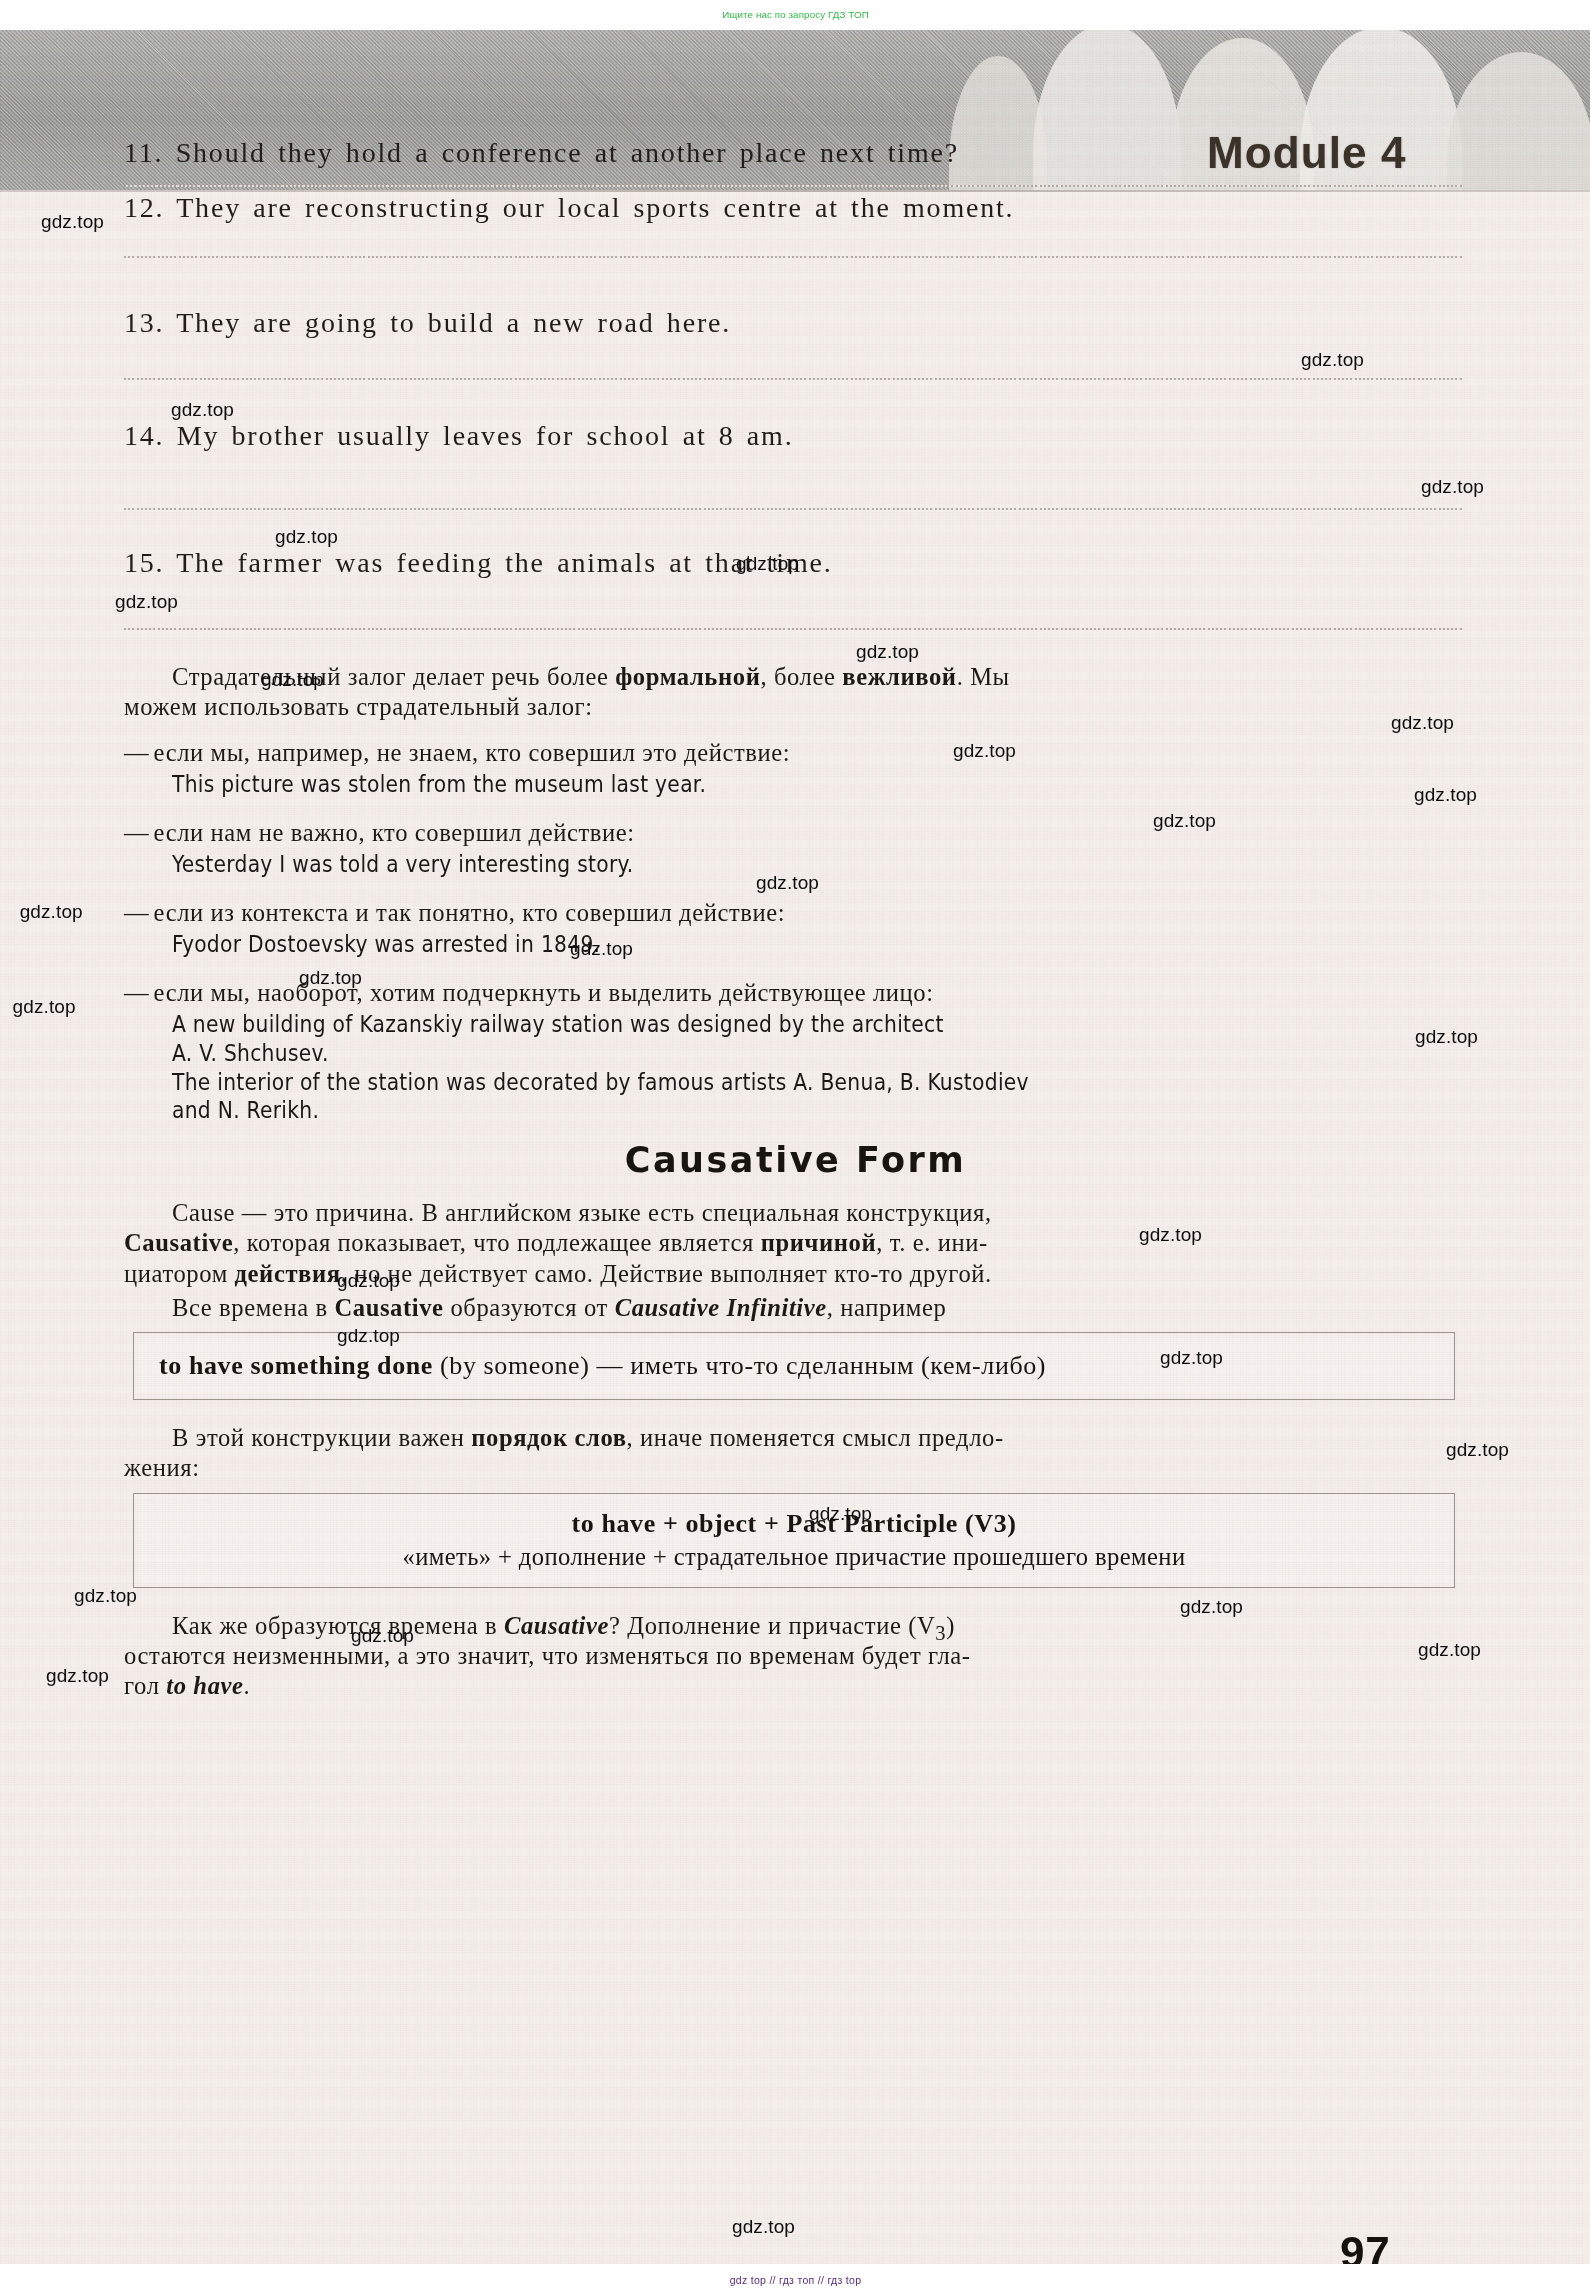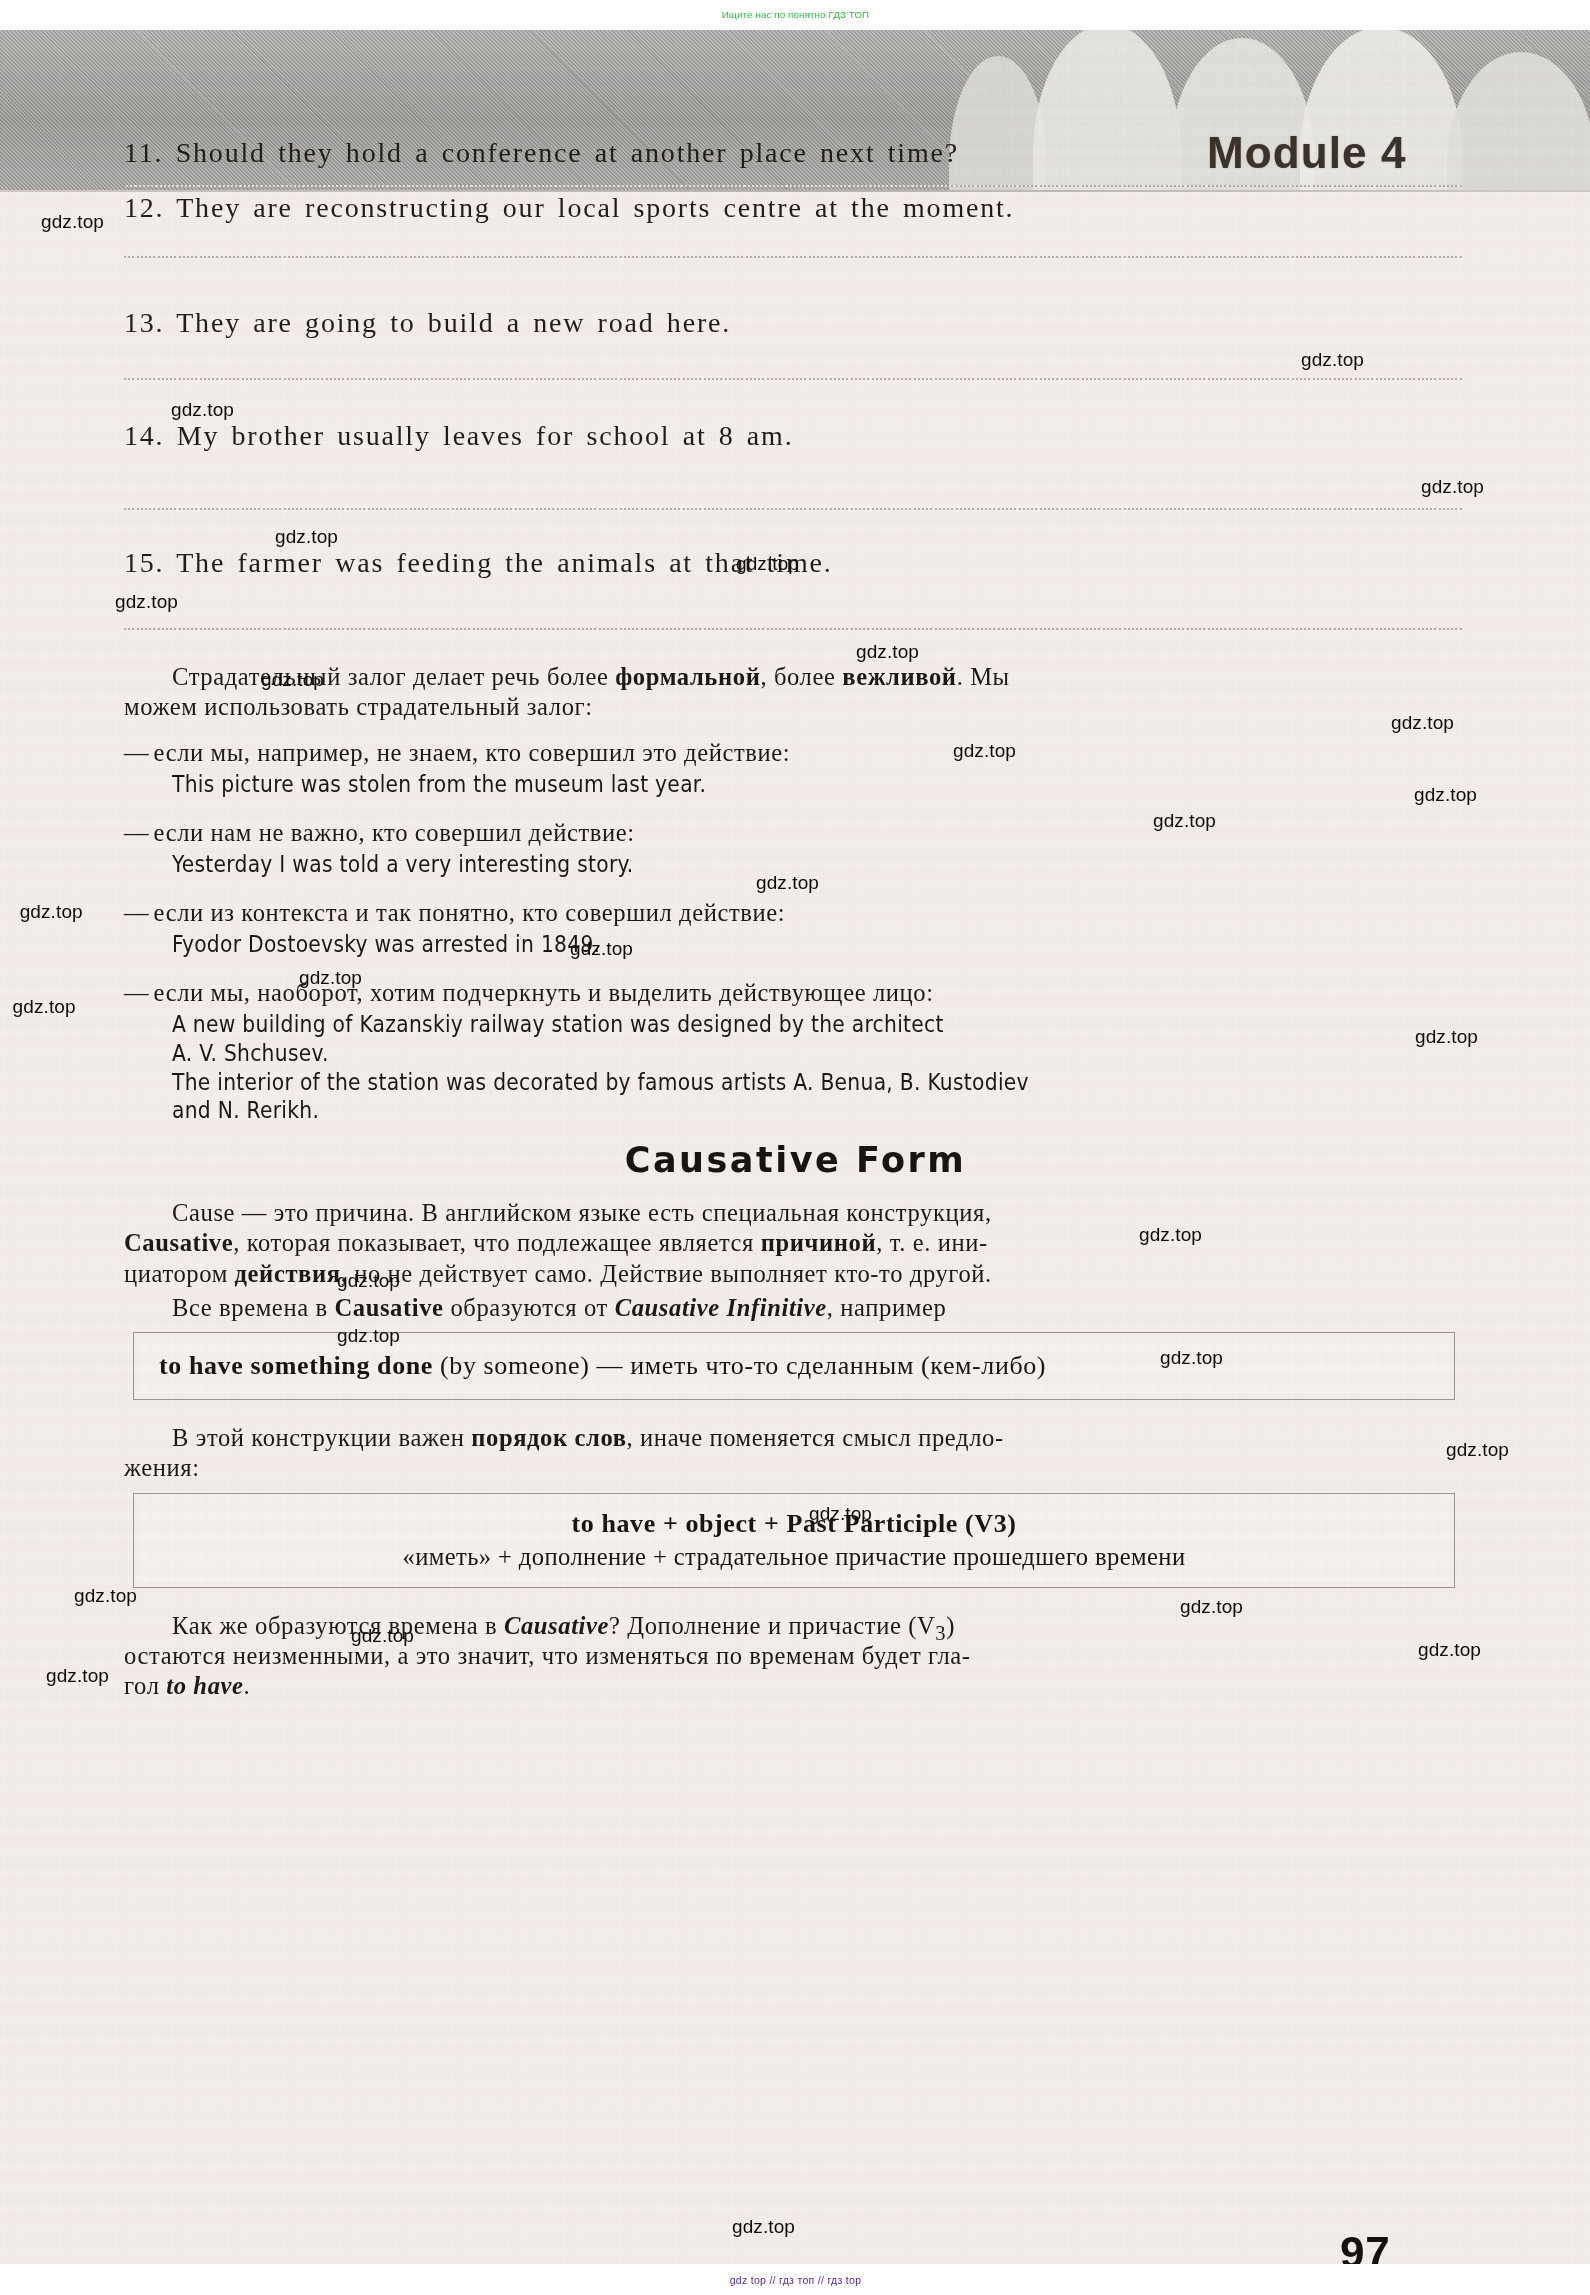--- a/index.html
+++ b/index.html
@@ -216,21 +216,21 @@
     color:#5b2a8c;
     font-family:"Liberation Sans", sans-serif;
     font-size:10.5px;
     letter-spacing:0.3px;
   }
 </style>
 </head>
 <body>
 
 <div class="top-hint">
-  <span>Ищите нас по понятно ГДЗ ТОП</span>
+  <span>Ищите нас по запросу ГДЗ ТОП</span>
 </div>
 
 <div class="page">
 
   <div class="banner">
     <div class="petal p1"></div>
     <div class="petal p2"></div>
     <div class="petal p3"></div>
     <div class="petal p4"></div>
     <div class="petal p5"></div>

